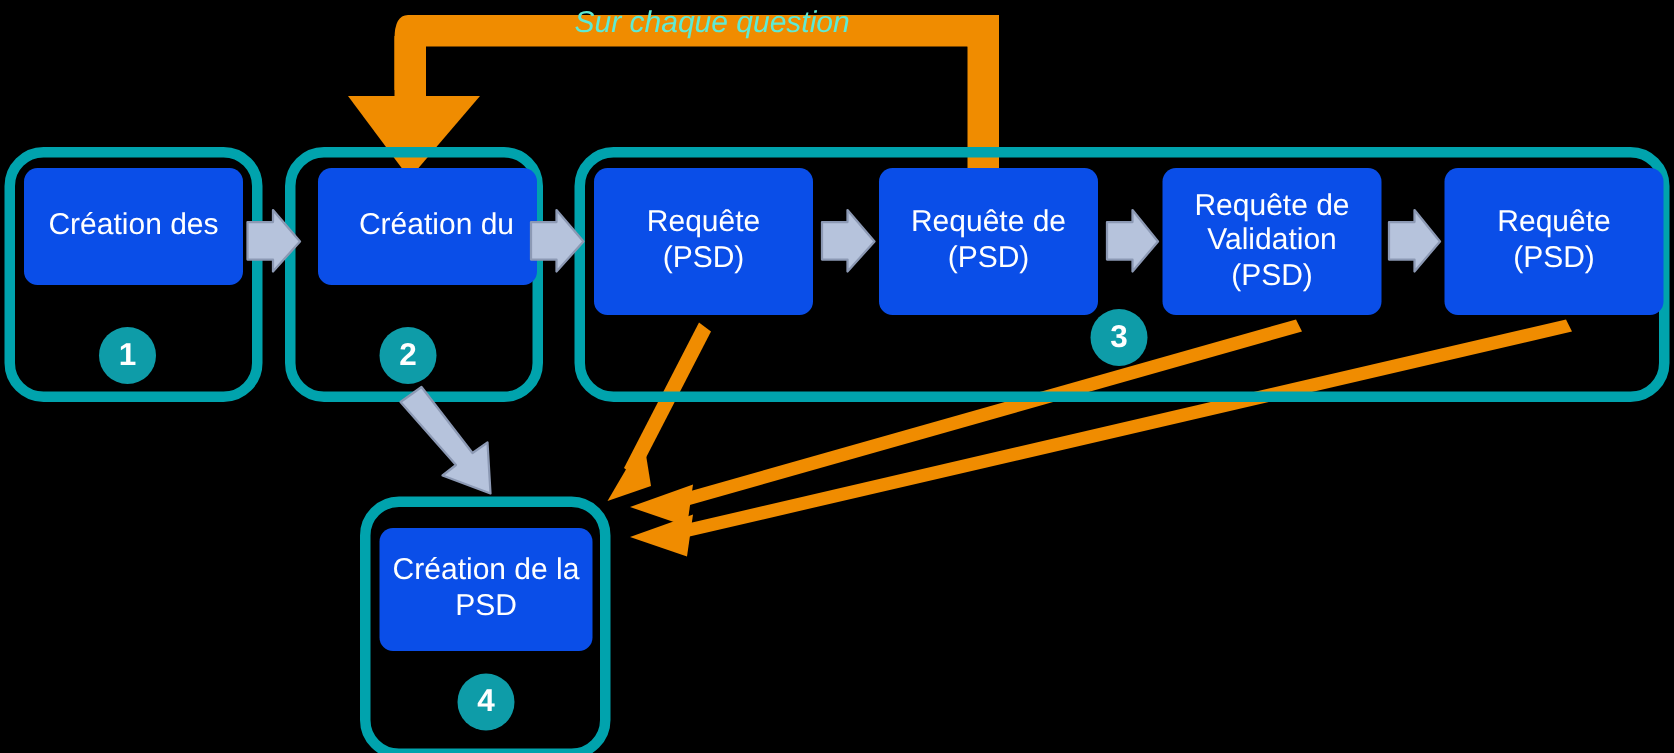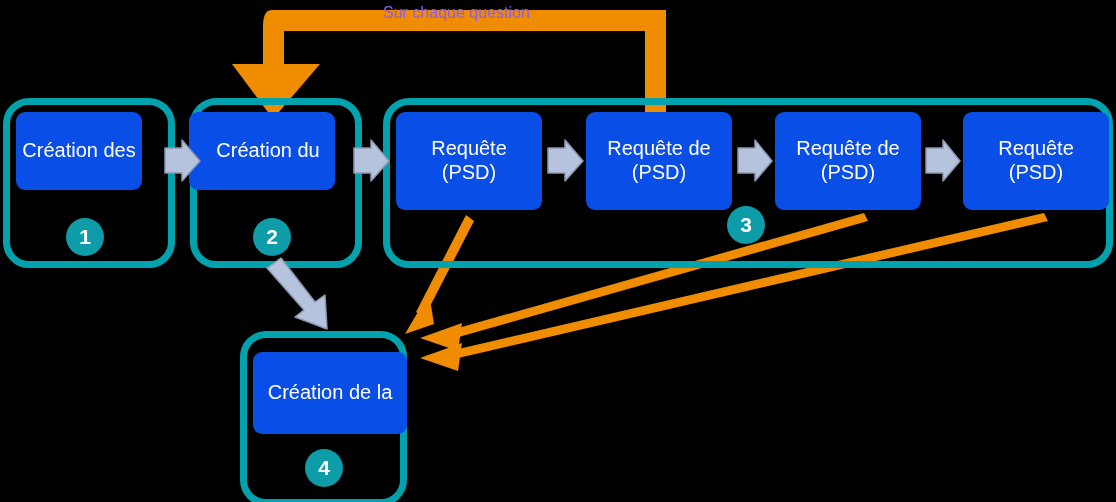--- a/index.html
+++ b/index.html
@@ -51,24 +51,25 @@
     color:#ffffff;
     font-size:21px;
     font-weight:bold;
     display:flex;align-items:center;justify-content:center;
     z-index:5;
   }
 
   
   .loop-label{
     position:absolute;
-    color:#8b5cf6;
-    font-size:16px;
+    color:#5eead4;
+    font-size:20px;
     z-index:7;
     white-space:nowrap;
+    font-style:italic;
   }
 </style>
 </head>
 <body>
 
 <div id="canvas">
 
   <svg class="svg-layer svg-under" viewBox="0 0 1116 502">
 
     <g>
@@ -100,27 +101,27 @@
       <path d="M 420 358 L 462 343 L 458 371 Z" fill="#F08C00"></path>
     </g>
 
   </svg>
 
   <div class="group" style="left:3px;  top:98px;  width:172px; height:170px;"></div>
   <div class="group" style="left:190px;top:98px;  width:172px; height:170px;"></div>
   <div class="group" style="left:383px;top:98px;  width:730px; height:170px;"></div>
   <div class="group" style="left:240px;top:331px; width:167px; height:175px;"></div>
 
-  <div class="box" style="left:16px;top:112px;width:126px;height:78px;">
+  <div class="box" style="left:16px;top:112px;width:146px;height:78px;">
     <span>
       <span>Création des</span>
     </span>
   </div>
 
-  <div class="box" style="left:189px;top:112px;width:146px;height:78px;padding-left:16px;">
+  <div class="box" style="left:212px;top:112px;width:146px;height:78px;padding-left:16px;">
     <span>
       <span>Création du</span>
     </span>
   </div>
 
   <div class="box" style="left:396px;top:112px;width:146px;height:98px;">
     <span>
       <span>Requête</span>
       <span>(PSD)</span>
     </span>
@@ -129,34 +130,36 @@
   <div class="box" style="left:586px;top:112px;width:146px;height:98px;">
     <span>
       <span>Requête de</span>
       <span>(PSD)</span>
     </span>
   </div>
 
   <div class="box" style="left:775px;top:112px;width:146px;height:98px;">
     <span>
       <span>Requête de</span>
+      <span>Validation</span>
       <span>(PSD)</span>
     </span>
   </div>
 
   <div class="box" style="left:963px;top:112px;width:146px;height:98px;">
     <span>
       <span>Requête</span>
       <span>(PSD)</span>
     </span>
   </div>
 
-  <div class="box" style="left:253px;top:352px;width:154px;height:82px;">
+  <div class="box" style="left:253px;top:352px;width:142px;height:82px;">
     <span>
       <span>Création de la</span>
+      <span>PSD</span>
     </span>
   </div>
 
   <svg class="svg-layer svg-over" viewBox="0 0 1116 502">
     <g fill="#B6C3DC" stroke="#8C99B4" stroke-width="1.5" stroke-linejoin="round">
 
       <path d="M 165 148 L 182 148 L 182 140 L 200 161 L 182 181 L 182 173 L 165 173 Z"></path>
 
       <path d="M 354 148 L 371 148 L 371 140 L 389 161 L 371 181 L 371 173 L 354 173 Z"></path>
 

